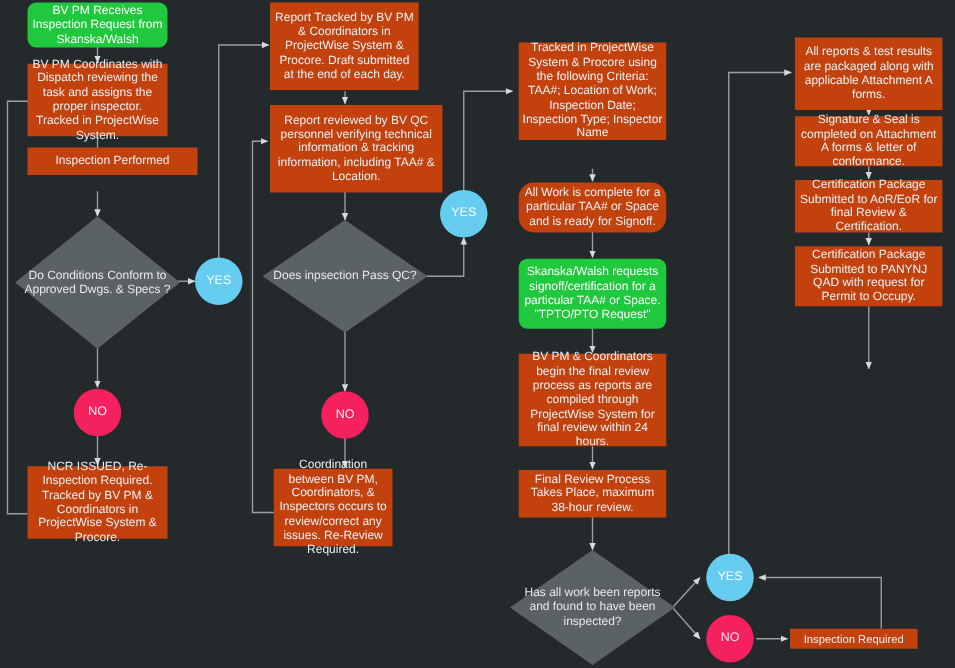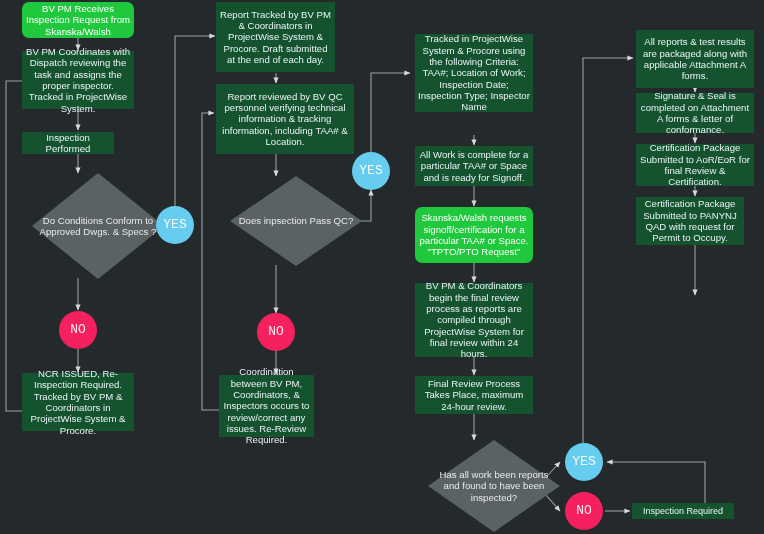--- a/index.html
+++ b/index.html
@@ -7,31 +7,31 @@
        font-family:"Liberation Sans","DejaVu Sans",sans-serif;
        -webkit-font-smoothing:antialiased;}
   #canvas{position:absolute;left:0;top:0;width:764px;height:534px;}
   svg.lines{position:absolute;left:0;top:0;width:764px;height:534px;pointer-events:none;}
 
   .node{position:absolute;box-sizing:border-box;display:flex;align-items:center;
         justify-content:center;text-align:center;line-height:1.18;}
   .node span{display:block;width:100%;padding:0 3px;}
 
   
-  .box{background:#14532d;color:#eaf2f8;font-size:9.6px;}
+  .box{background:#c2410c;color:#eaf2f8;font-size:9.6px;}
   
   .green{background:#1fc83c;color:#ffffff;font-size:9.6px;border-radius:7px;}
   
-  .diamond{background:transparent;color:#e8eaea;font-size:9.6px;margin-left:20px;}
+  .diamond{background:transparent;color:#e8eaea;font-size:9.6px;}
   .diamond .dshape{position:absolute;left:0;top:0;width:100%;height:100%;
         background:#5b6264;clip-path:polygon(50% 0,100% 50%,50% 100%,0 50%);}
   .diamond span{position:relative;z-index:2;}
 
   
-  .circle{border-radius:50%;font-size:13px;font-family:Liberation Mono, monospace;}
+  .circle{border-radius:50%;font-size:10px;}
   .yes{background:#67cdf0;color:#f4fbfe;}
   .no{background:#f4215e;color:#ffe8ef;}
 
   
   .final{background:#ffffff;color:#1d2224;border-radius:50%;font-size:10.2px;}
 </style>
 </head>
 <body>
 
 <div id="canvas">
@@ -89,21 +89,21 @@
   </svg>
 
   <div class="node green" style="left:22px;top:2px;width:112px;height:36px;">
     <span>BV PM Receives Inspection Request from Skanska/Walsh</span>
   </div>
 
   <div class="node box" style="left:22px;top:51px;width:112px;height:58px;">
     <span>BV PM Coordinates with Dispatch reviewing the task and assigns the proper inspector. Tracked in ProjectWise System.</span>
   </div>
 
-  <div class="node box" style="left:22px;top:132px;width:92px;height:22px;">
+  <div class="node box" style="left:22px;top:118px;width:136px;height:22px;">
     <span>Inspection Performed</span>
   </div>
 
   <div class="node diamond" style="left:12px;top:173px;width:132px;height:106px;">
     <div class="dshape"></div>
     <span>Do Conditions Conform to Approved Dwgs. &amp; Specs ?</span>
   </div>
 
   <div class="node circle yes" style="left:156px;top:206px;width:38px;height:38px;">
     <span>YES</span>
@@ -139,34 +139,34 @@
   </div>
 
   <div class="node box" style="left:219px;top:375px;width:95px;height:62px;">
     <span>Coordination between BV PM, Coordinators, &amp; Inspectors occurs to review/correct any issues. Re-Review Required.</span>
   </div>
 
   <div class="node box" style="left:415px;top:34px;width:118px;height:78px;">
     <span>Tracked in ProjectWise System &amp; Procore using the following Criteria: TAA#; Location of Work; Inspection Date; Inspection Type; Inspector Name</span>
   </div>
 
-  <div class="node box" style="left:415px;top:146px;width:118px;height:40px;">
+  <div class="node box" style="left:415px;top:146px;width:118px;height:40px;border-radius:12px;">
     <span>All Work is complete for a particular TAA# or Space and is ready for Signoff.</span>
   </div>
 
   <div class="node green" style="left:415px;top:207px;width:118px;height:56px;">
     <span>Skanska/Walsh requests signoff/certification for a particular TAA# or Space. "TPTO/PTO Request"</span>
   </div>
 
   <div class="node box" style="left:415px;top:283px;width:118px;height:74px;">
     <span>BV PM &amp; Coordinators begin the final review process as reports are compiled through ProjectWise System for final review within 24 hours.</span>
   </div>
 
   <div class="node box" style="left:415px;top:376px;width:118px;height:38px;">
-    <span>Final Review Process Takes Place, maximum 24-hour review.</span>
+    <span>Final Review Process Takes Place, maximum 38-hour review.</span>
   </div>
 
   <div class="node diamond" style="left:408px;top:440px;width:132px;height:92px;">
     <div class="dshape"></div>
     <span>Has all work been reports and found to have been inspected?</span>
   </div>
 
   <div class="node circle yes" style="left:565px;top:443px;width:38px;height:38px;">
     <span>YES</span>
   </div>
@@ -184,18 +184,18 @@
   </div>
 
   <div class="node box" style="left:636px;top:93px;width:118px;height:40px;">
     <span>Signature &amp; Seal is completed on Attachment A forms &amp; letter of conformance.</span>
   </div>
 
   <div class="node box" style="left:636px;top:144px;width:118px;height:42px;">
     <span>Certification Package Submitted to AoR/EoR for final Review &amp; Certification.</span>
   </div>
 
-  <div class="node box" style="left:636px;top:197px;width:108px;height:48px;">
+  <div class="node box" style="left:636px;top:197px;width:118px;height:48px;">
     <span>Certification Package Submitted to PANYNJ QAD with request for Permit to Occupy.</span>
   </div>
 
 
 </div>
 
 </body></html>

